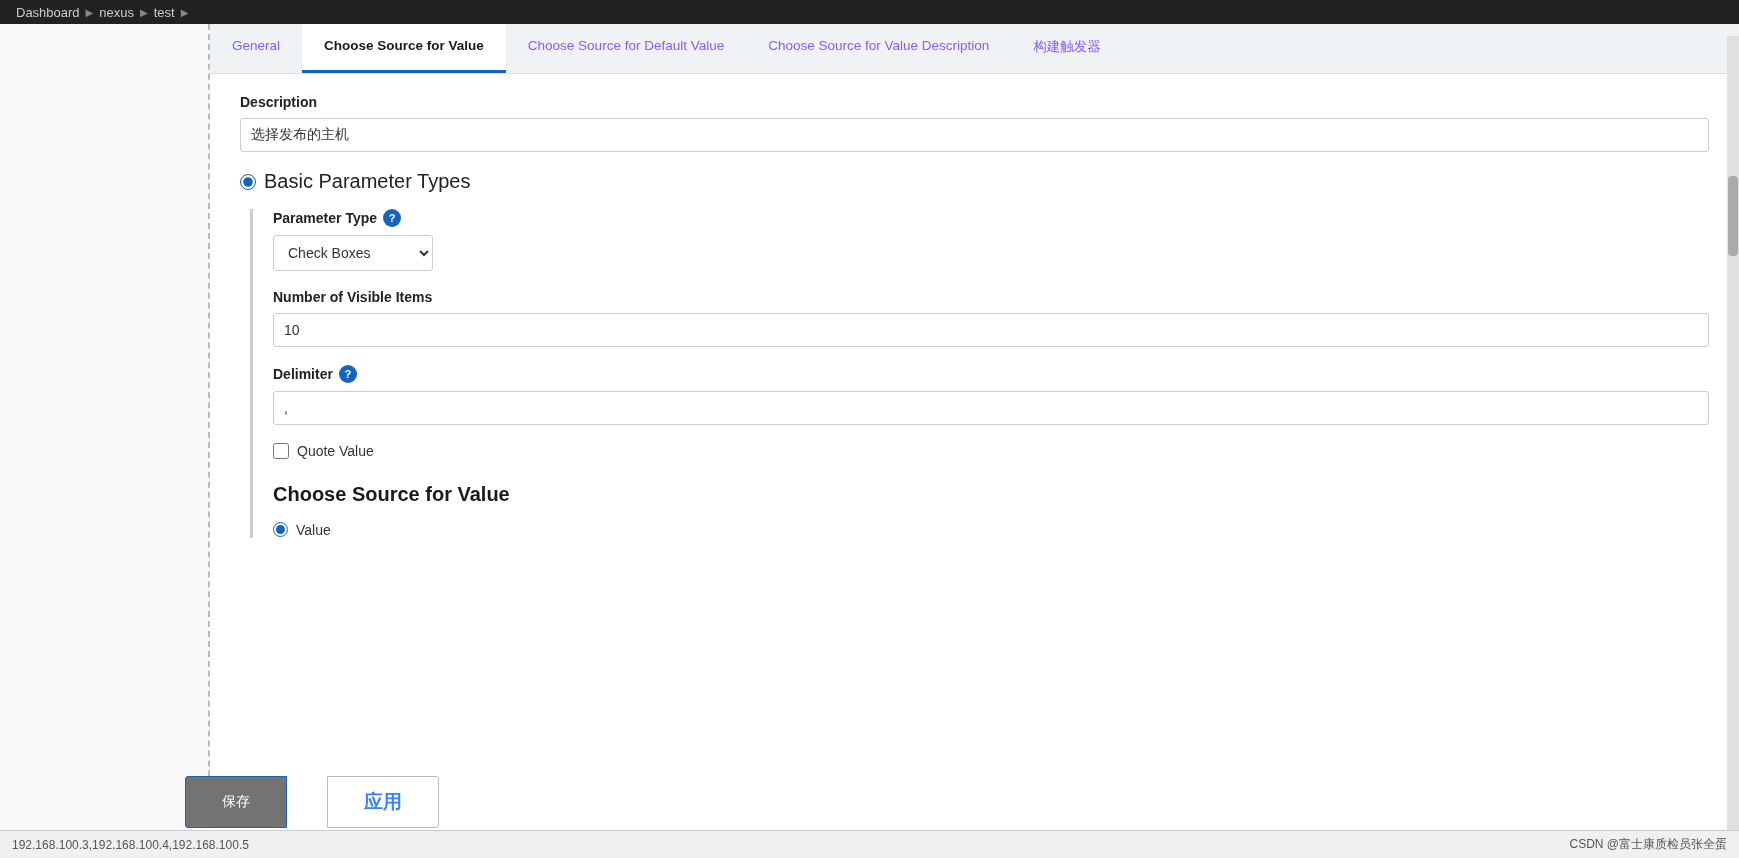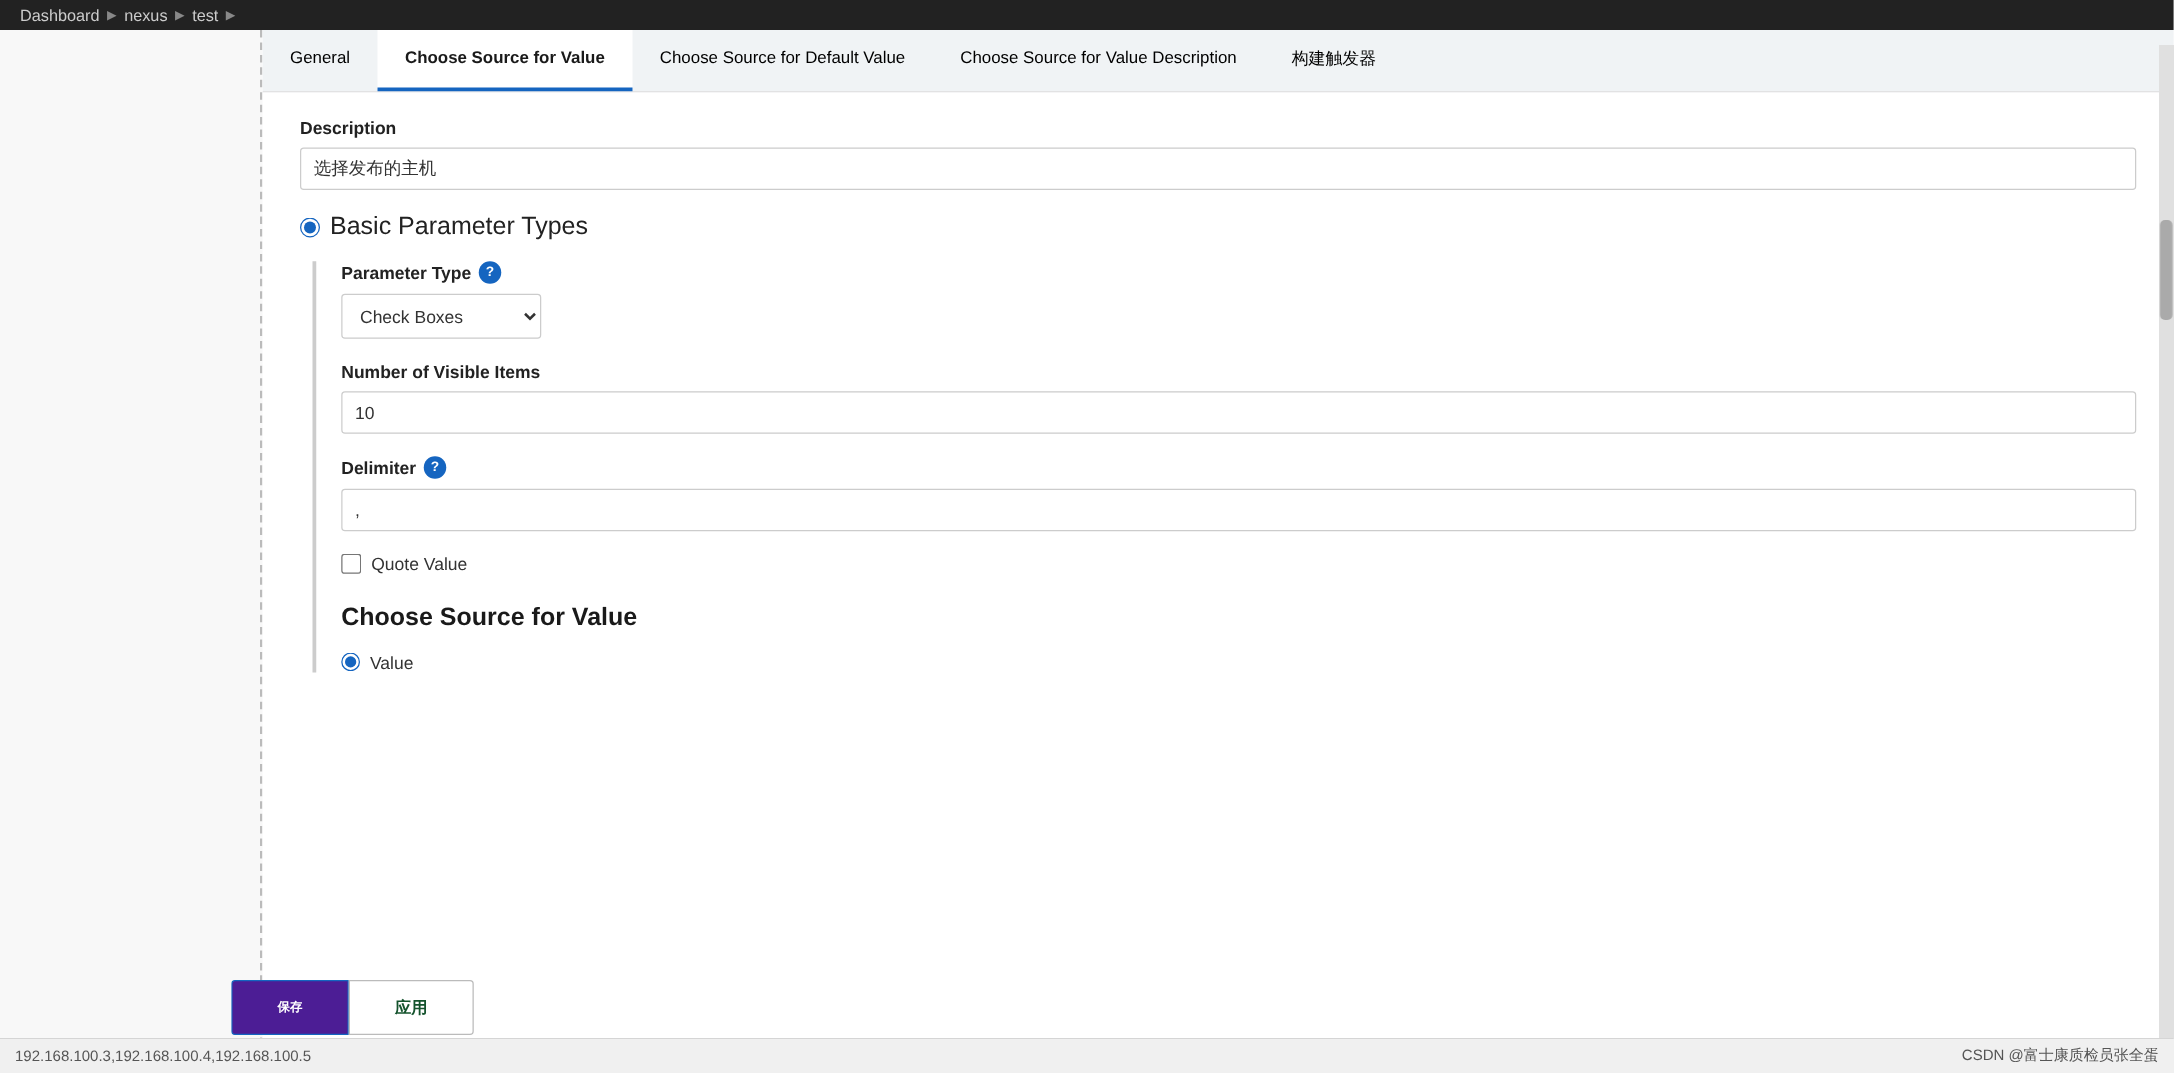--- a/index.html
+++ b/index.html
@@ -54,21 +54,21 @@
     
     .tab-nav {
       display: flex;
       background: #f0f3f5;
       border-bottom: 1px solid #ddd;
       flex-shrink: 0;
     }
     .tab-item {
       padding: 14px 22px;
       cursor: pointer;
-      color: #000000;
+      color: #8b5cf6;
       font-size: 13.5px;
       border-bottom: 3px solid transparent;
       white-space: nowrap;
     }
     .tab-item.active {
       color: #1a1a1a;
       font-weight: 700;
       border-bottom: 3px solid #1565c0;
       background: #fff;
     }
@@ -225,38 +225,39 @@
     
     .action-bar {
       position: fixed;
       bottom: 30px;
       left: 185px;
       display: flex;
       gap: 0;
       z-index: 100;
     }
     .btn-save {
-      background: #4c1d95;
+      background: #737373;
       color: #fff;
       border: 1px solid #1565c0;
       padding: 12px 36px;
-      font-size: 10px;
-      font-weight: 700;
+      font-size: 14px;
+      font-weight: 400;
       cursor: pointer;
       border-radius: 3px 0 0 3px;
     }
     .btn-apply {
       background: #fff;
-      color: #14532d;
+      color: #3b82f6;
       border: 1px solid #bbb;
       padding: 12px 36px;
-      font-size: 13px;
+      font-size: 19px;
       font-weight: 600;
       cursor: pointer;
       border-radius: 0 3px 3px 0;
+      margin-left: 40px;
     }
 
     
     .status-bar {
       position: fixed;
       bottom: 0;
       left: 0;
       right: 0;
       background: #f0f0f0;
       border-top: 1px solid #ccc;

